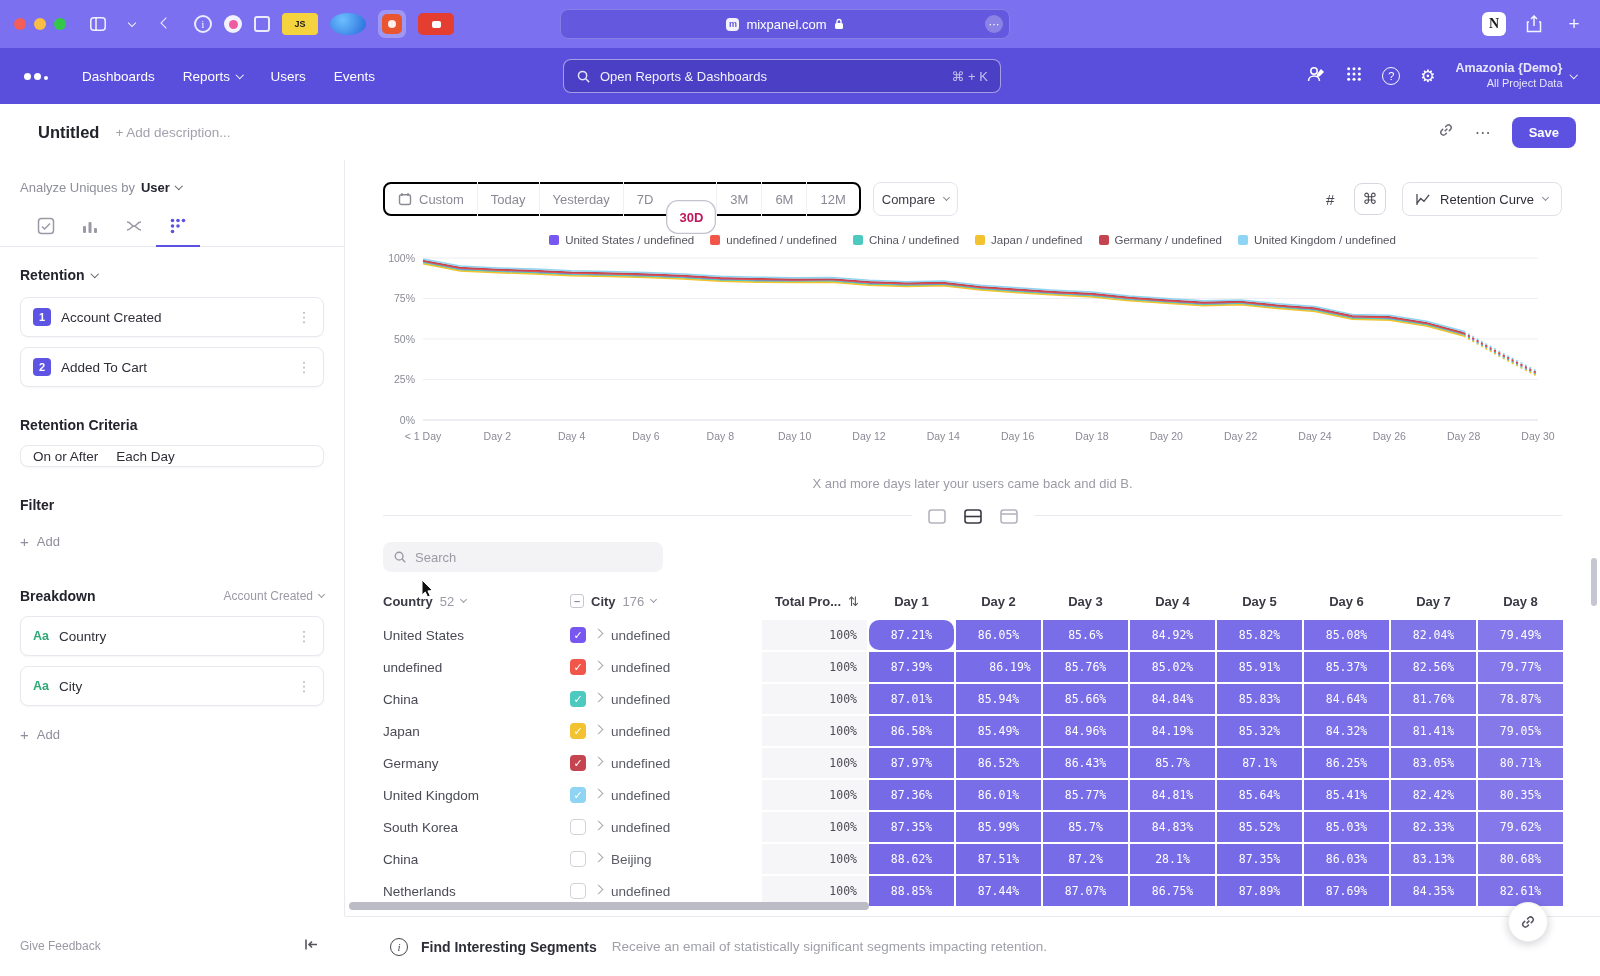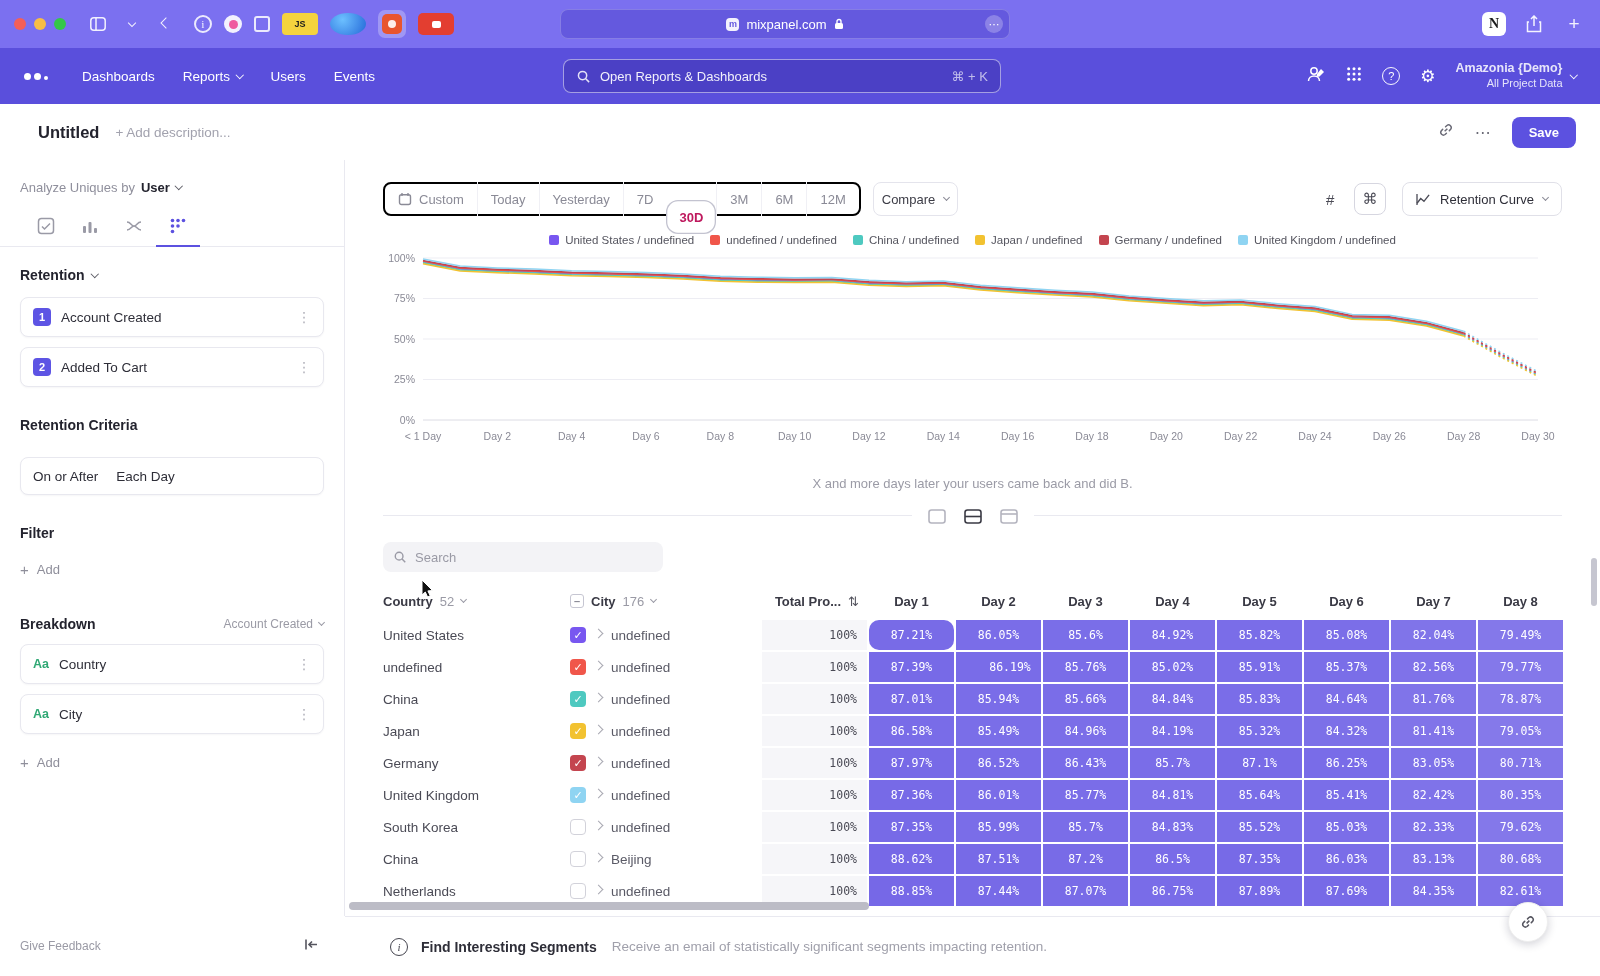--- a/index.html
+++ b/index.html
@@ -330,21 +330,21 @@
       </div>
       <div class="card" style="margin-top:10px;">
         <span class="step-badge">2</span>
         <span class="card-label">Added To Cart</span>
         <span class="kebab">⋮</span>
       </div>
 
       <div class="side-h" style="margin-top:30px;">
         <span>Retention Criteria</span>
       </div>
-      <div class="card" style="margin-top:24px;height:38px;">
+      <div class="card" style="margin-top:12px;height:22px;">
         <span class="card-label">On or After</span>
         <span class="card-label" style="margin-left:8px;">Each Day</span>
       </div>
 
       <div class="side-h" style="margin-top:30px;">
         <span>Filter</span>
       </div>
       <div class="add-link" style="margin-top:20px;">
         <span class="plus">+</span>
           <span>Add</span>
@@ -676,21 +676,21 @@
               <div class="cell country">China</div>
               <div class="cell city">
                 <span class="checkbox un"></span>
                 <i class="cv r"></i>
                 <span class="city-name">Beijing</span>
               </div>
               <div class="cell total">100%</div>
               <div class="cell day" style="background: rgba(100, 85, 228, 0.886);">88.62%</div>
               <div class="cell day" style="background: rgba(100, 85, 228, 0.875);">87.51%</div>
               <div class="cell day" style="background: rgba(100, 85, 228, 0.87);">87.2%</div>
-              <div class="cell day" style="background: rgba(100, 85, 228, 0.867);">86.5%</div>
+              <div class="cell day" style="background: rgba(100, 85, 228, 0.867);">28.1%</div>
               <div class="cell day" style="background: rgba(100, 85, 228, 0.875);">87.35%</div>
               <div class="cell day" style="background: rgba(100, 85, 228, 0.86);">86.03%</div>
               <div class="cell day" style="background: rgba(100, 85, 228, 0.83);">83.13%</div>
               <div class="cell day" style="background: rgba(100, 85, 228, 0.808);">80.68%</div>
             </div>
             <div class="trow">
               <div class="cell country">Netherlands</div>
               <div class="cell city">
                 <span class="checkbox un"></span>
                 <i class="cv r"></i>

